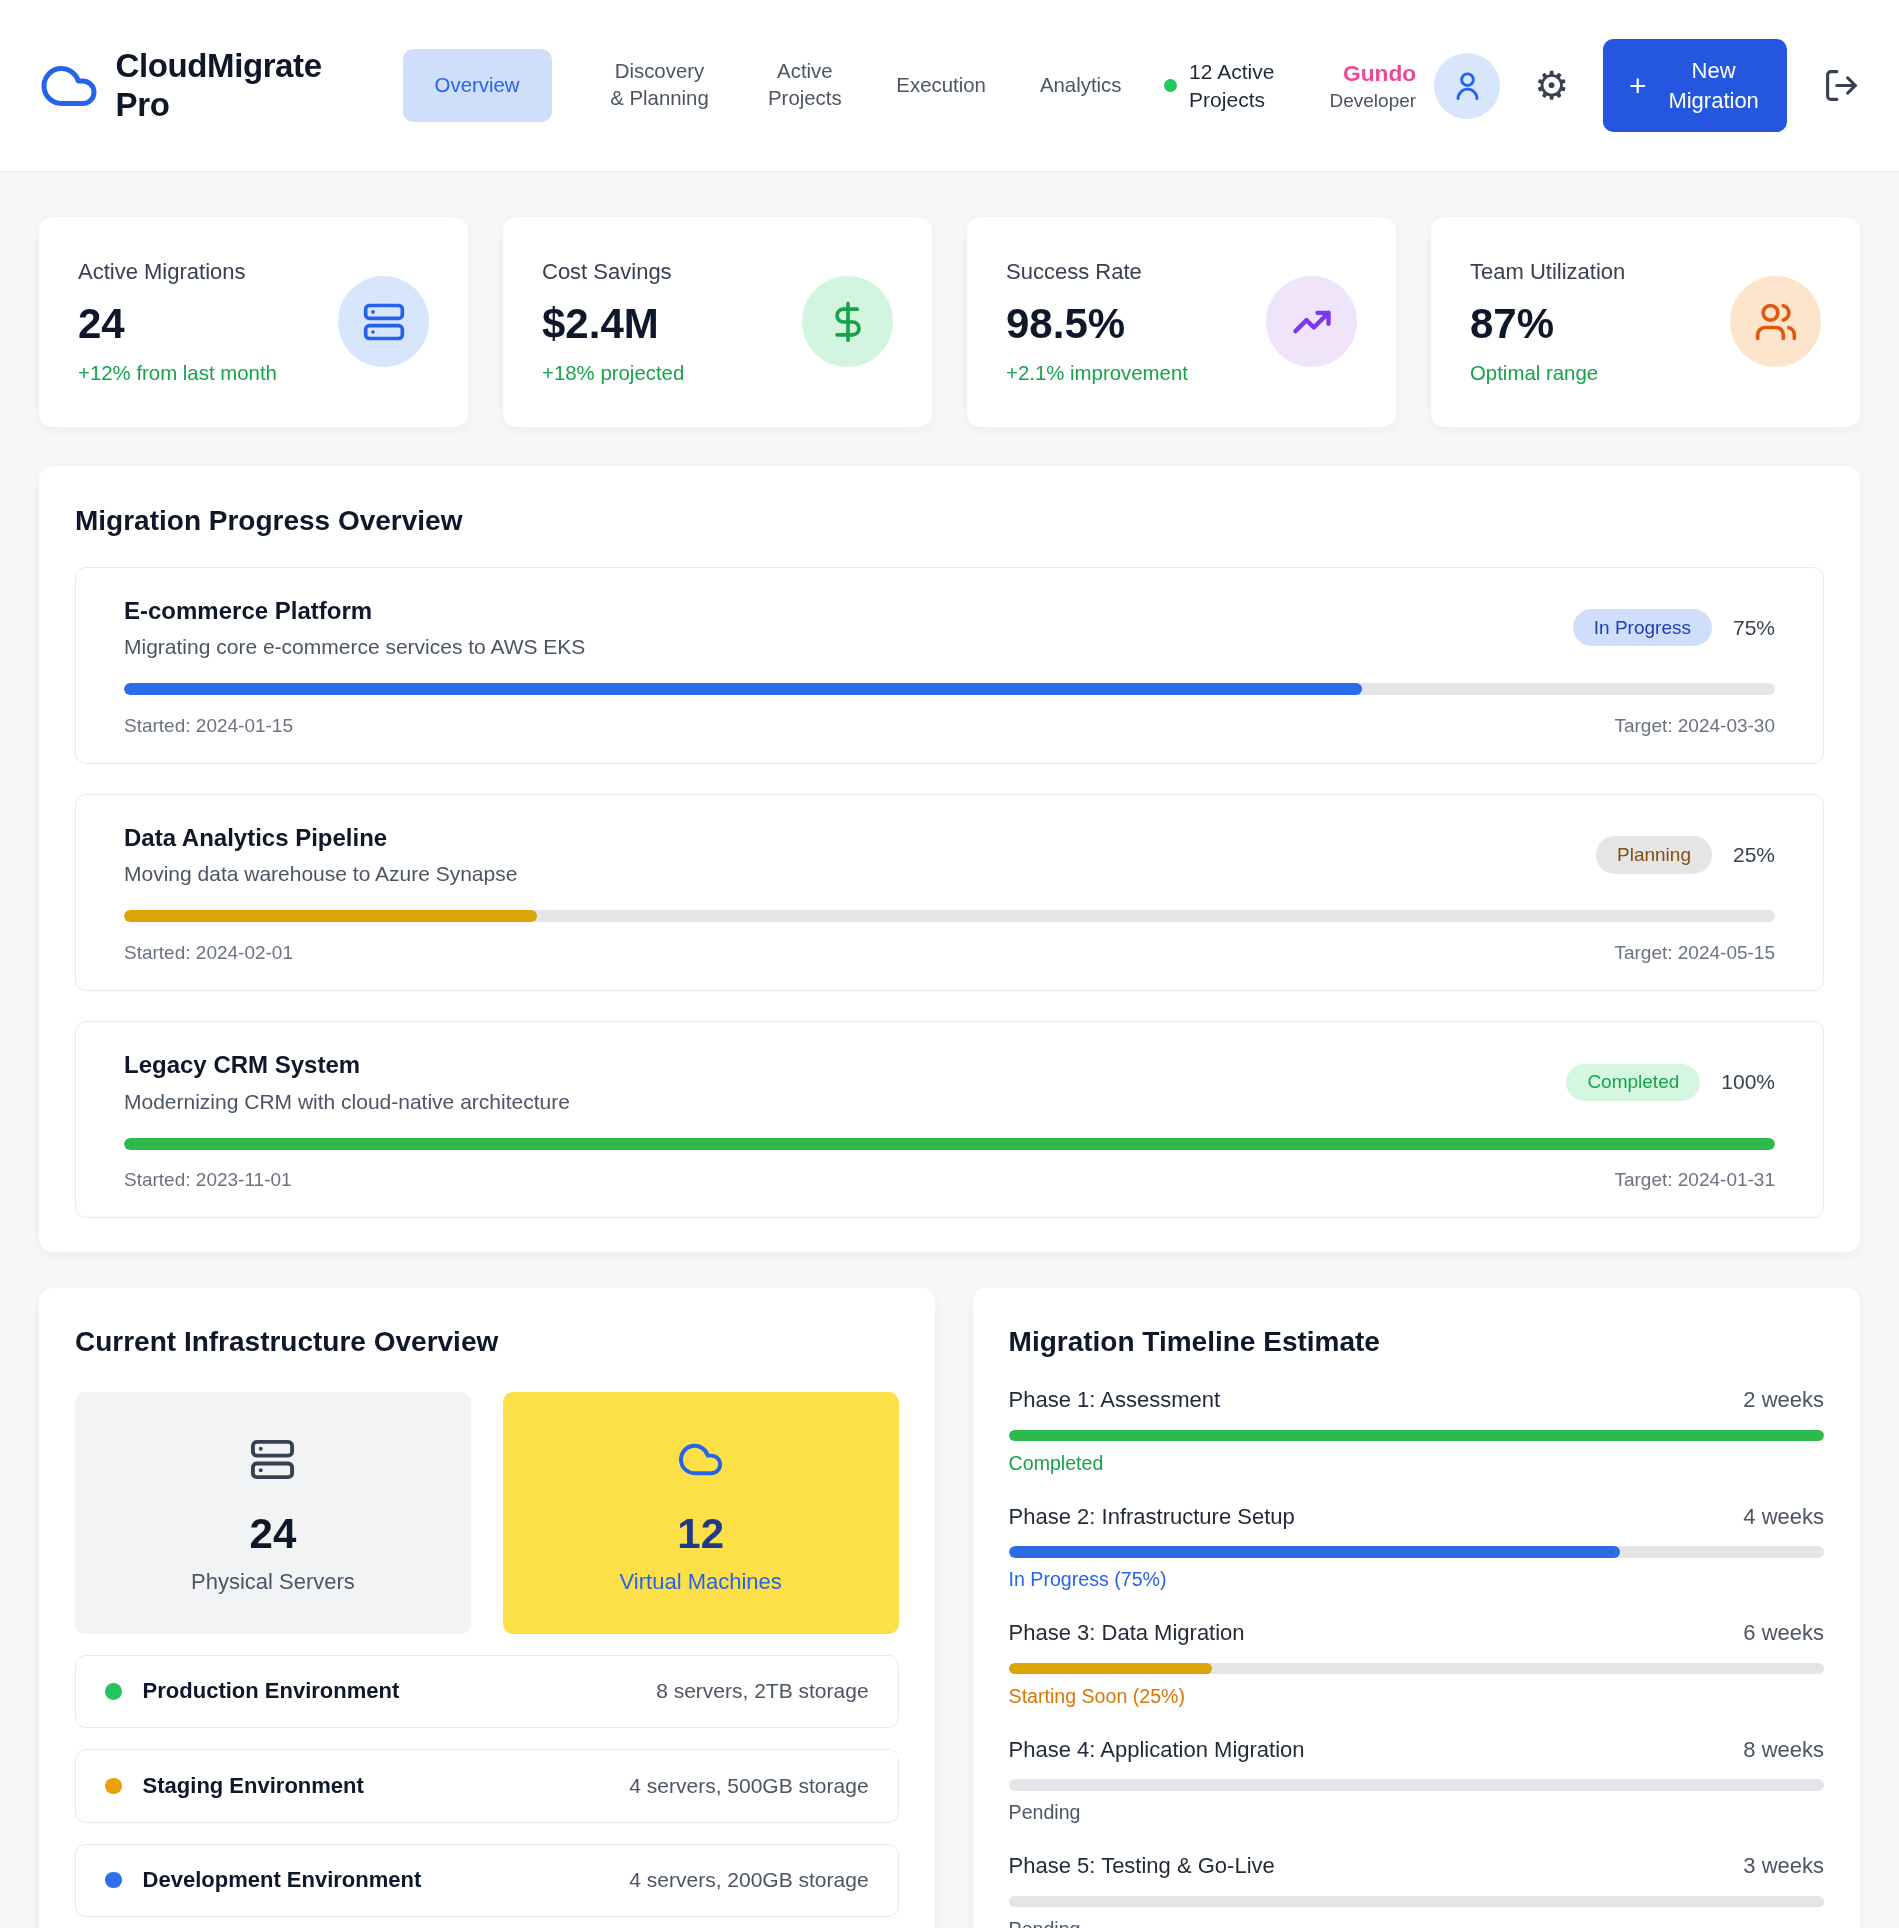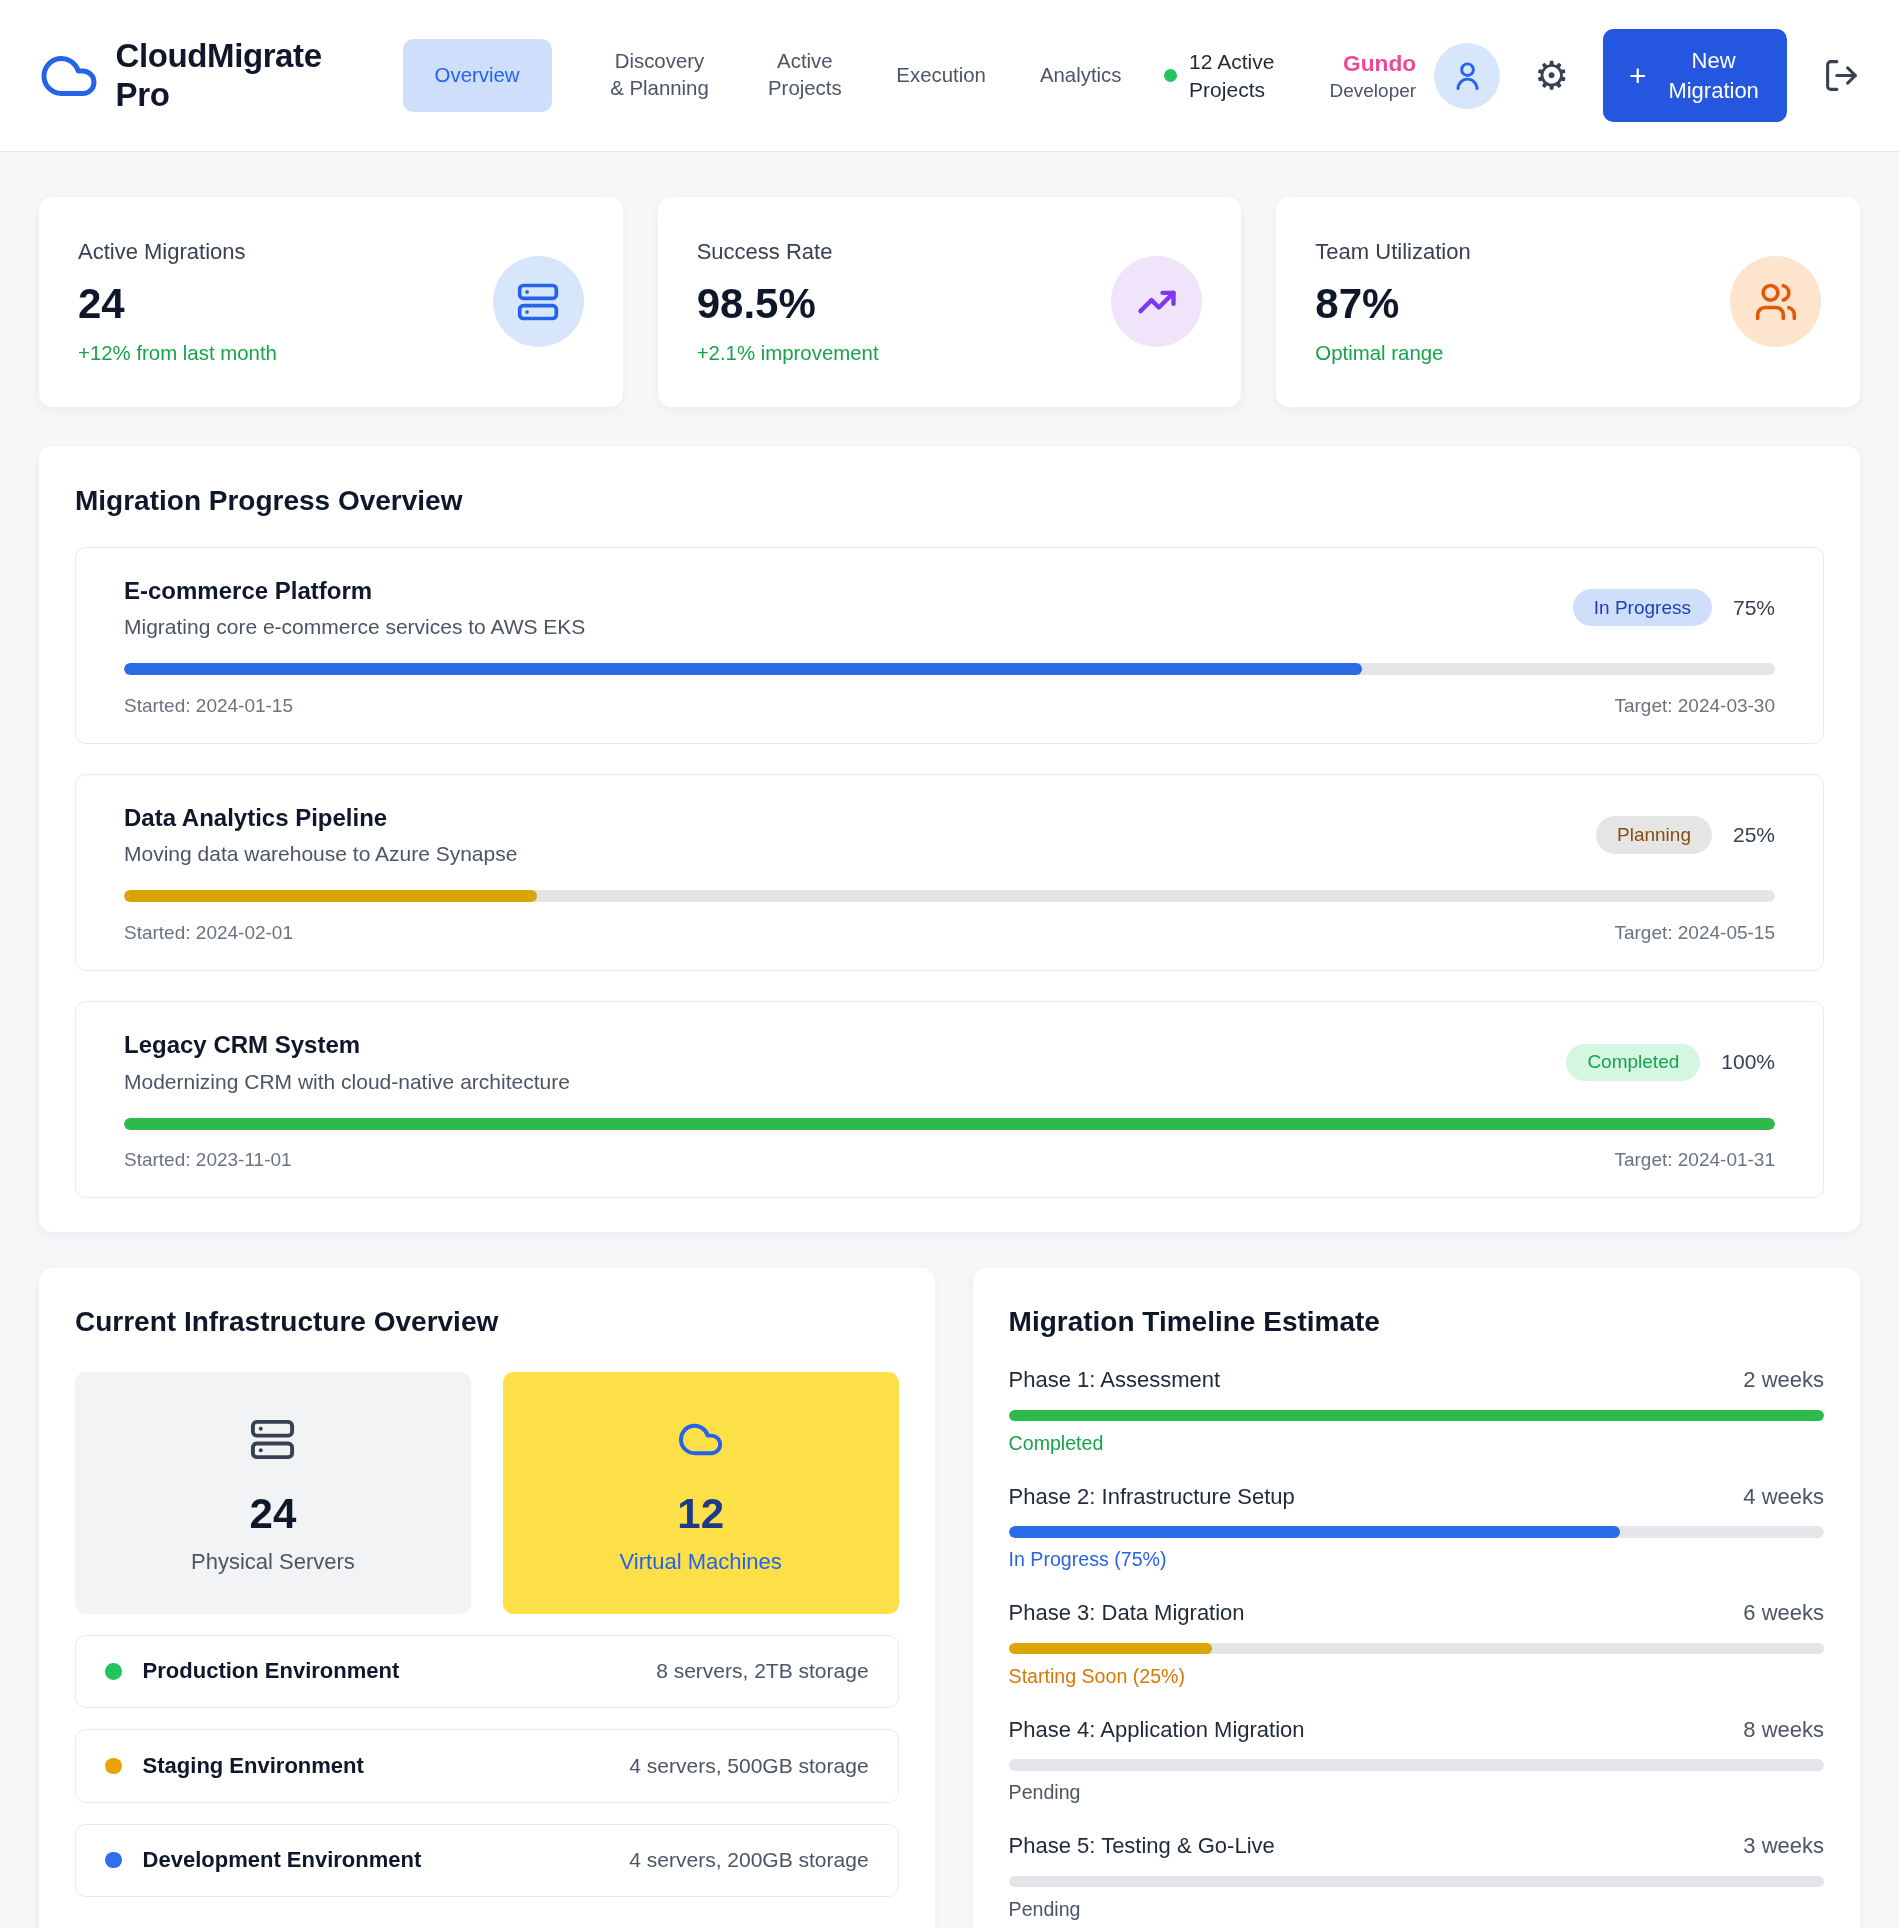--- a/index.html
+++ b/index.html
@@ -1,20 +1,20 @@
 <!DOCTYPE html>
 <html style="font-size:12px"><head>
 <meta charset="utf-8">
 <style>
   * { margin:0; padding:0; box-sizing:border-box; }
   html,body { background:#f6f7f9; }
   body { width:1899px; min-height:1929px; font-family:"Liberation Sans","DejaVu Sans",sans-serif; color:#111827; }
 
   
-  .header { height:152px; background:#ffffff; border-bottom:1.5px solid #e8eaed;
+  .header { height:172px; background:#ffffff; border-bottom:1.5px solid #e8eaed;
             display:flex; align-items:center; padding:0 39px; }
   .logo-group { display:flex; align-items:center; gap:16.6px; }
   .logo-icon { width:60px; height:60px; color:#2563eb; flex:0 0 auto; }
   .logo-icon svg { width:100%; height:100%; }
   .app-title { font-size:33px; font-weight:700; line-height:1.18; color:#0f172a; width:242px; letter-spacing:-0.4px; }
 
   .nav { display:flex; align-items:center; gap:54px; margin-left:45px; }
   .nav-item { font-size:20.4px; color:#4b5563; text-align:center; line-height:1.35; cursor:pointer; }
   .nav-item.active { background:#cfdffb; color:#2563eb; padding:22.7px 32px; border-radius:10.6px; }
   .nav-w160 { max-width:128px; }
@@ -166,20 +166,33 @@
     <div class="stat-icon-circle" style="background-color: rgb(216, 230, 251); color: rgb(37, 99, 235);">
       <svg viewBox="0 0 24 24" fill="none" stroke="currentColor" stroke-width="2" stroke-linecap="round" stroke-linejoin="round">
           <rect x="2" y="3" width="20" height="7" rx="2"></rect>
           <rect x="2" y="14" width="20" height="7" rx="2"></rect>
           <line x1="6" y1="6.5" x2="6.01" y2="6.5"></line>
           <line x1="6" y1="17.5" x2="6.01" y2="17.5"></line>
         </svg>
     </div>
   </div>
 
+  <div class="stat-card">
+    <div>
+      <div class="stat-label">Cost Savings</div>
+      <div class="stat-value">$2.4M</div>
+      <div class="stat-delta">+18% projected</div>
+    </div>
+    <div class="stat-icon-circle" style="background-color: rgb(211, 245, 223); color: rgb(22, 163, 74);">
+      <svg viewBox="0 0 24 24" fill="none" stroke="currentColor" stroke-width="2" stroke-linecap="round" stroke-linejoin="round">
+          <line x1="12" y1="2" x2="12" y2="22"></line>
+          <path d="M17 5H9.5a3.5 3.5 0 0 0 0 7h5a3.5 3.5 0 0 1 0 7H6"></path>
+        </svg>
+    </div>
+  </div>
 
   <div class="stat-card">
     <div>
       <div class="stat-label">Success Rate</div>
       <div class="stat-value">98.5%</div>
       <div class="stat-delta">+2.1% improvement</div>
     </div>
     <div class="stat-icon-circle" style="background-color: rgb(240, 228, 250); color: rgb(124, 58, 237);">
       <svg viewBox="0 0 24 24" fill="none" stroke="currentColor" stroke-width="2.4" stroke-linecap="round" stroke-linejoin="round">
           <polyline points="3 17 9 11 13 15 21 7"></polyline>

